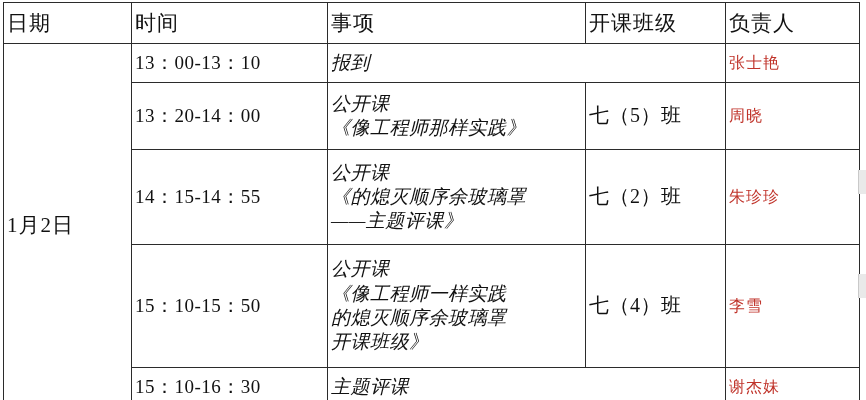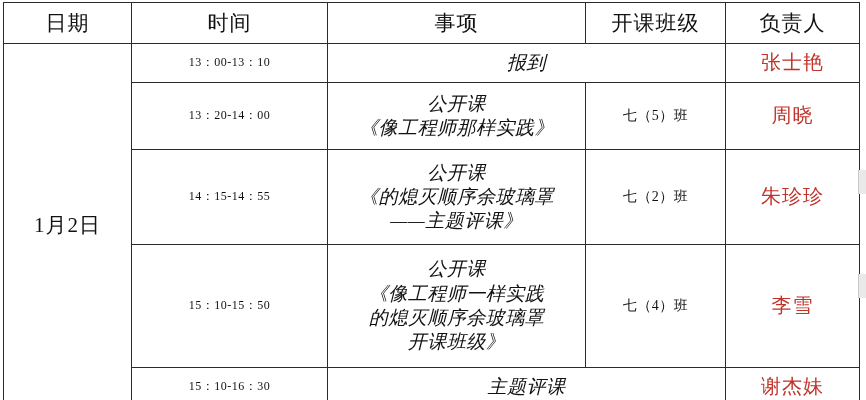--- a/index.html
+++ b/index.html
@@ -20,21 +20,20 @@
     height: 400px;
   }
   table.schedule {
     border-collapse: collapse;
     width: 856px;
     margin: 2px 0 0 3px;
     table-layout: fixed;
   }
   table.schedule td, table.schedule th {
     border: 1px solid #2b2b2b;
-    text-align: center;
     vertical-align: middle;
     font-weight: normal;
     padding: 2px 3px;
     line-height: 1.28;
   }
   col.c-date   { width: 128px; }
   col.c-time   { width: 196px; }
   col.c-item   { width: 258px; }
   col.c-class  { width: 140px; }
   col.c-owner  { width: 134px; }
@@ -42,36 +41,36 @@
   .hdr td {
     height: 36px;
     font-size: 21px;
     letter-spacing: 1px;
   }
   .cell-date {
     font-size: 21px;
     letter-spacing: 1px;
   }
   .cell-time {
-    font-size: 12px;
+    font-size: 19px;
     letter-spacing: 0.5px;
     white-space: nowrap;
   }
   .cell-item {
     font-size: 19px;
     letter-spacing: 0.5px;
   }
   .cell-item .line { display: block; font-style: italic; }
   .cell-class {
-    font-size: 14px;
+    font-size: 20px;
     letter-spacing: 0.5px;
     white-space: nowrap;
   }
   .cell-owner {
-    font-size: 20px;
+    font-size: 16px;
     letter-spacing: 1px;
     color: #c0342b;
     white-space: nowrap;
   }
   .r1 td { height: 34px; }
   .r2 td { height: 62px; }
   .r3 td { height: 90px; }
   .r4 td { height: 118px; }
   .r5 td { height: 34px; }
 

